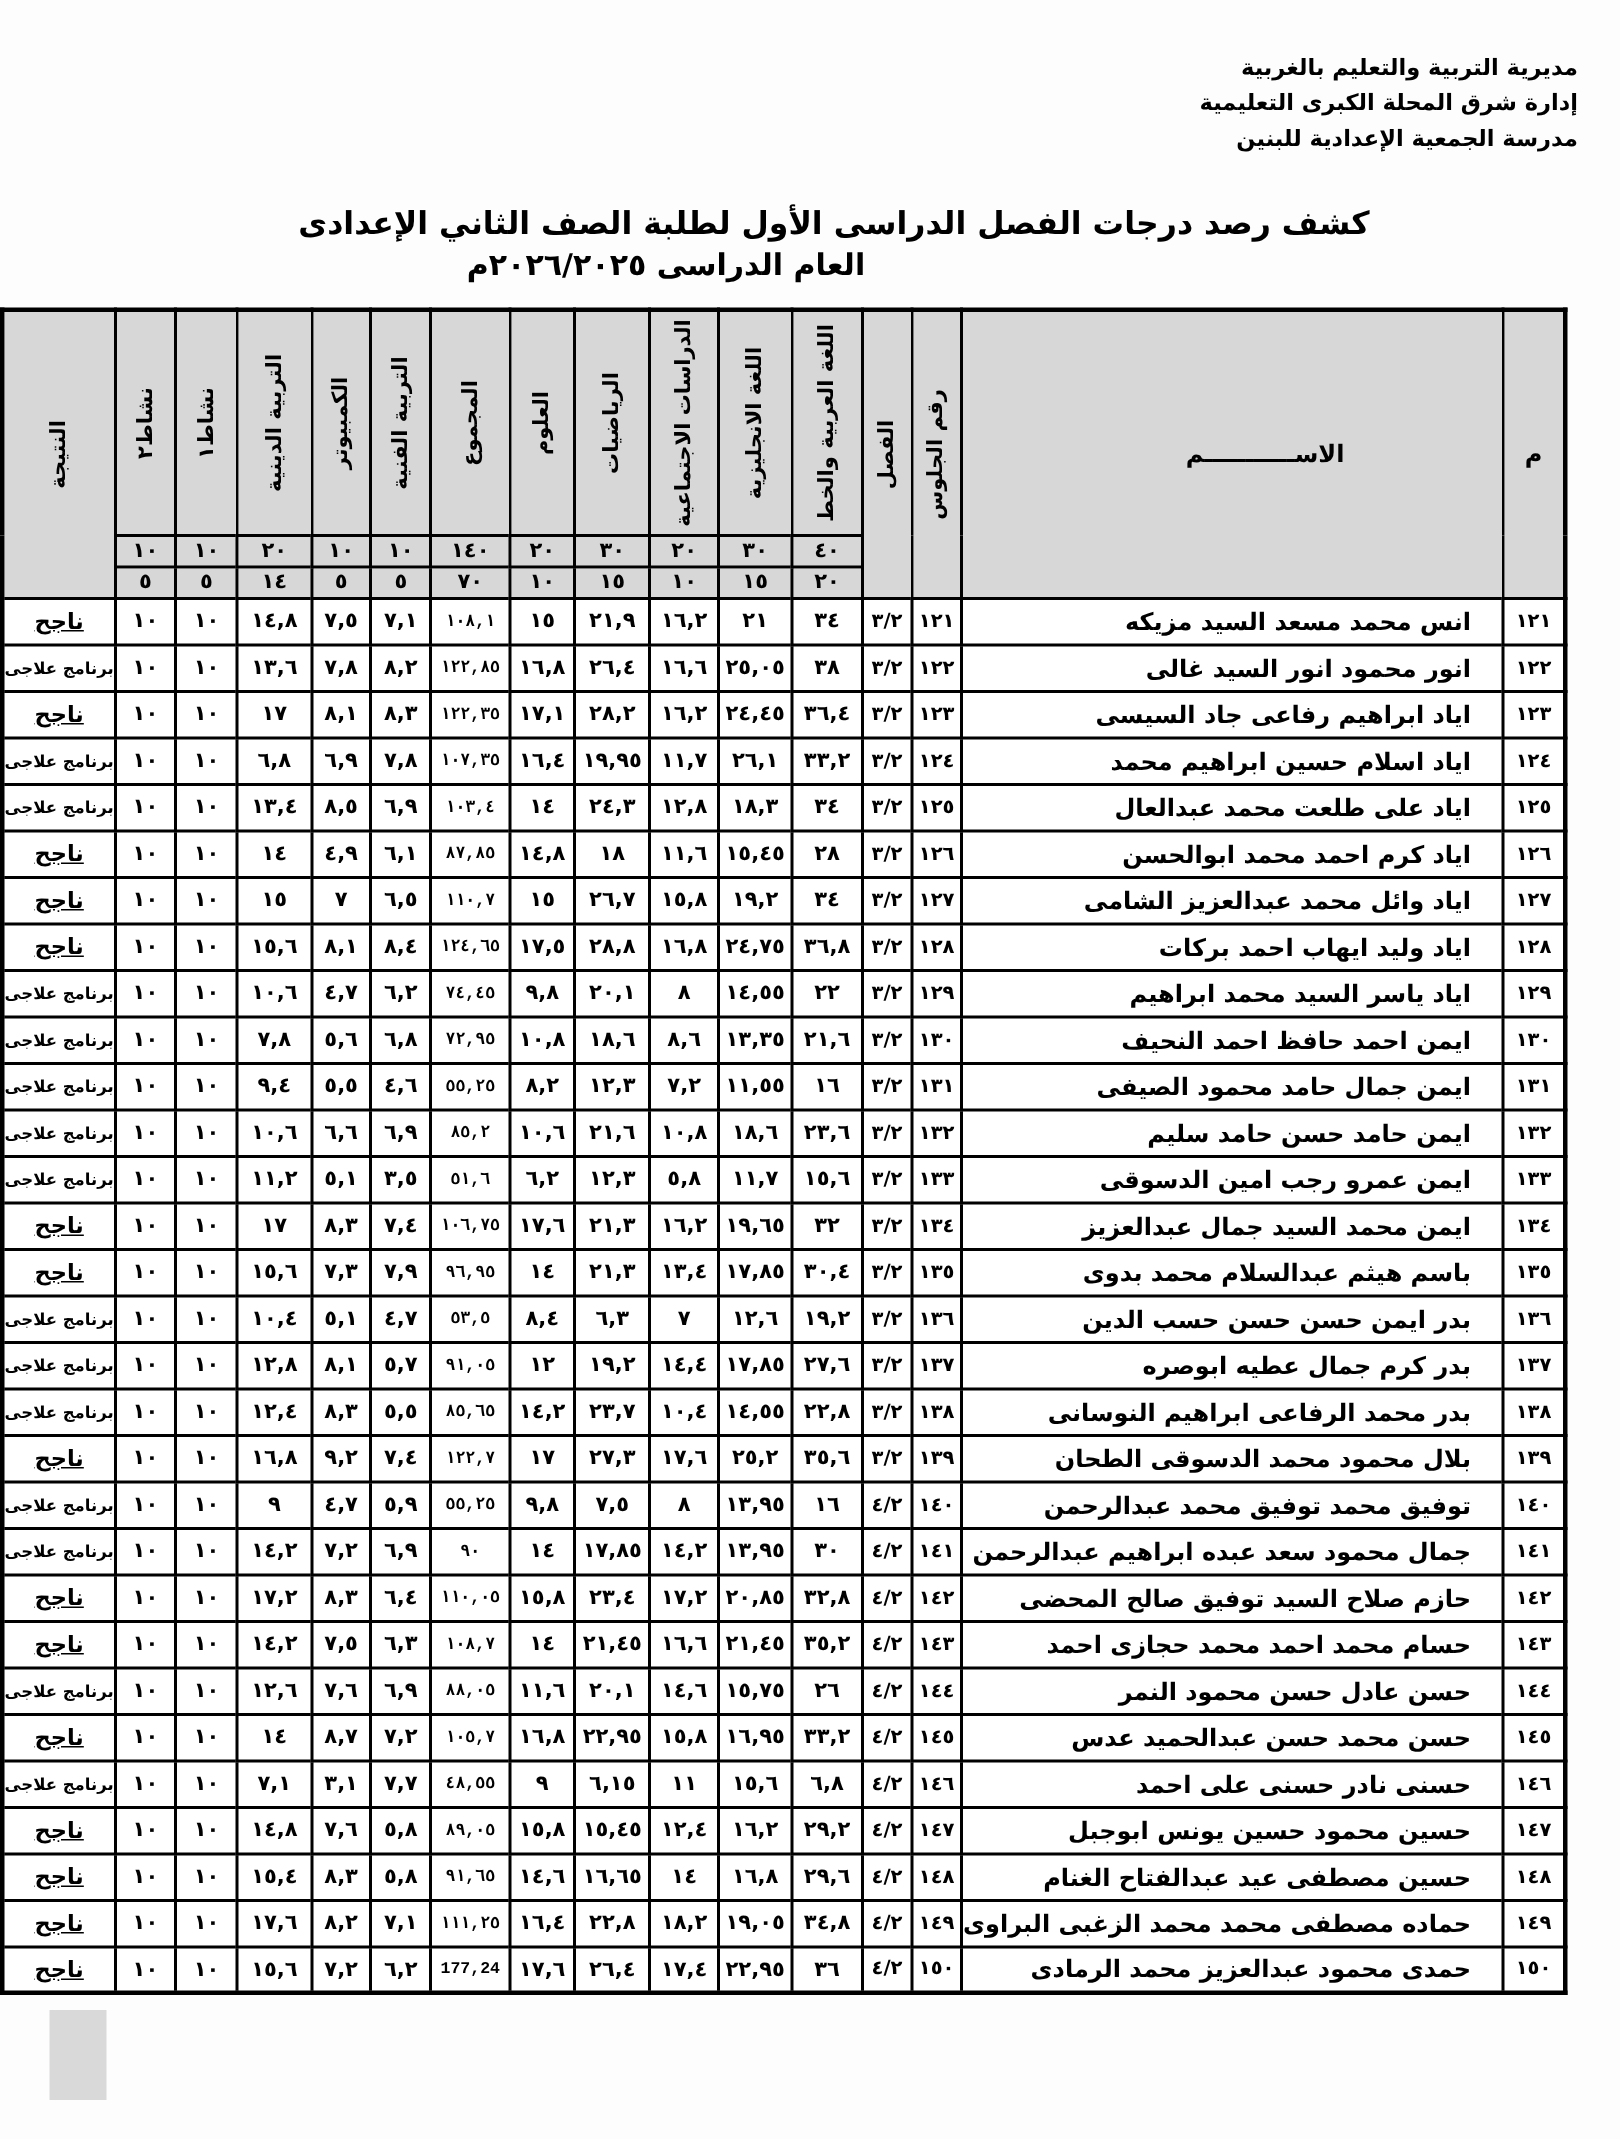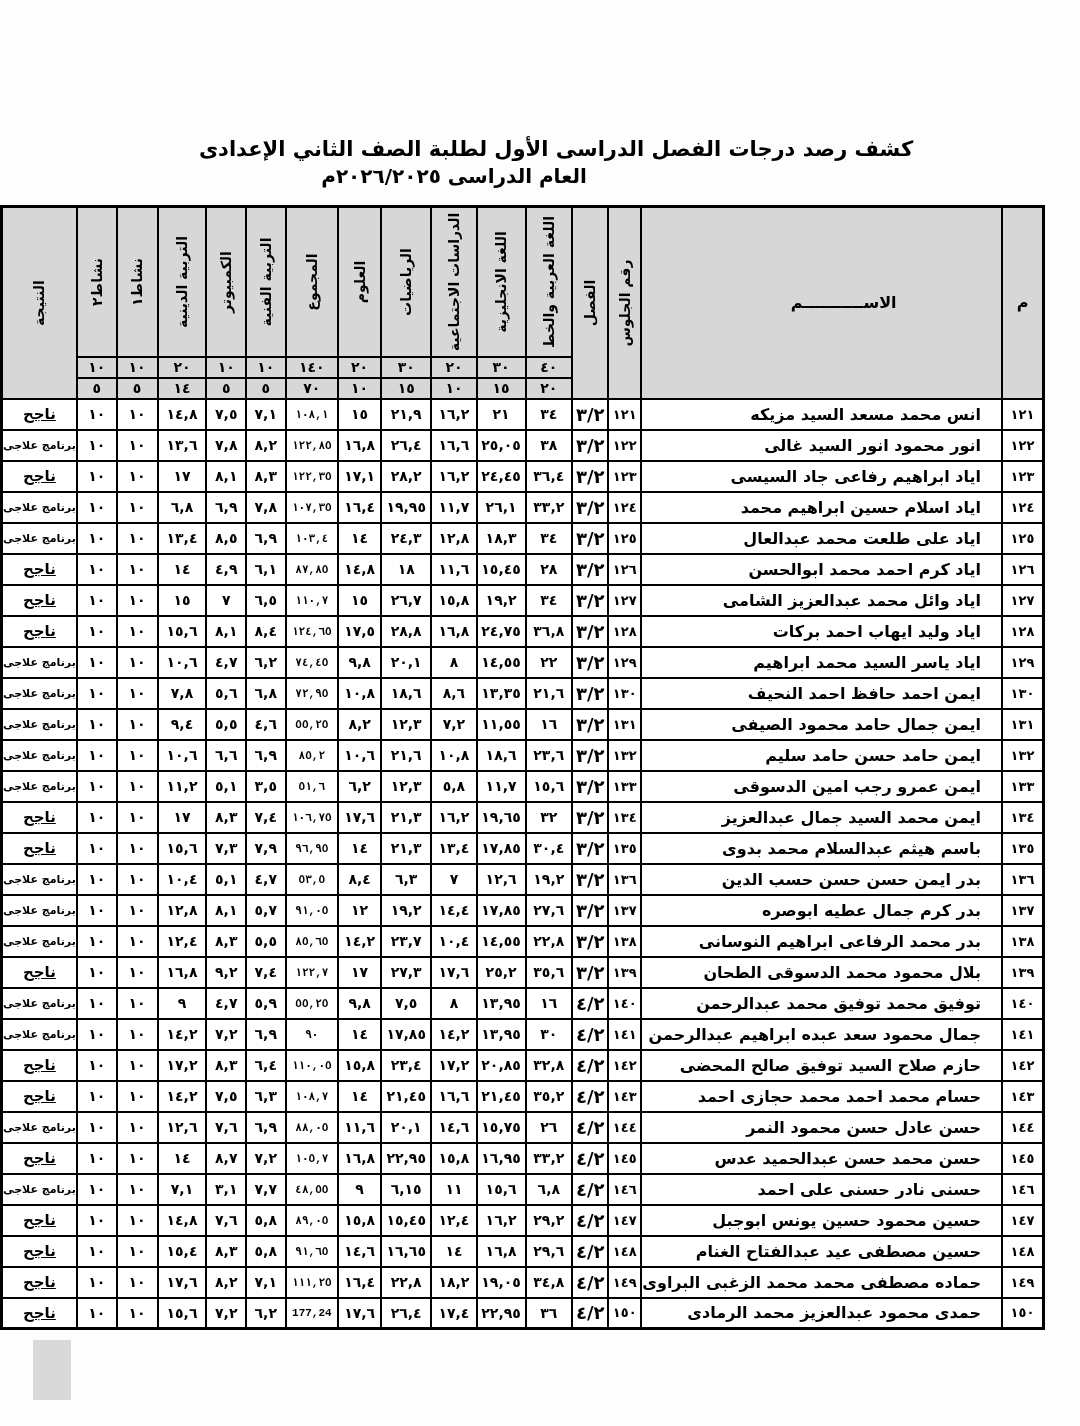--- a/index.html
+++ b/index.html
@@ -10,21 +10,21 @@
     font-family: "DejaVu Sans", sans-serif;
     font-weight: bold;
     color: #000;
     direction: rtl;
   }
   .page { position: relative; width: 1080px; height: 1426px; background: #fdfdfd; overflow: hidden; }
 
   .org { position: absolute; top: 34px; right: 28px; text-align: right; font-size: 15px; line-height: 1.55; }
 
   .title1 { position: absolute; top: 121px; left: 0; width: 1080px; text-align: center; font-size: 21px; margin: 16px; }
-  .title2 { position: absolute; top: 164px; left: 12px; width: 884px; text-align: center; font-size: 20px; margin: 0; }
+  .title2 { position: absolute; top: 164px; left: 2px; width: 884px; text-align: center; font-size: 20px; margin: 0; }
 
   table.grades {
     position: absolute; top: 205px; right: 35px;
     border-collapse: collapse; table-layout: fixed;
     background: #fff; border: 3px solid #000;
   }
   .grades th, .grades td {
     border: 2px solid #000; padding: 0;
     text-align: center; vertical-align: middle;
     overflow: hidden;
@@ -37,34 +37,39 @@
     transform: translate(-50%,-50%) rotate(-90deg);
     white-space: nowrap; font-size: 14px;
   }
   th.h-serial { font-size: 16px; }
   th.h-name { font-size: 16px; letter-spacing: 1px; padding-left: 44px; }
 
   tbody td { height: 31px; font-size: 14px; background: #fff; }
   td.serial-cell { font-size: 13px; letter-spacing: 3px; }
   td.name-cell { text-align: right; padding-right: 20px; font-size: 16px; white-space: nowrap; }
   td.seat-cell { font-size: 13px; letter-spacing: 4px; }
-  td.class-cell { font-size: 18px; letter-spacing: 1px; }
+  td.class-cell { font-size: 13px; letter-spacing: 1px; }
   td.total-cell { font-size: 11px; font-family: Liberation Mono, monospace; }
   td.result-pass { font-size: 15px; text-decoration: underline; }
   td.result-remedial { font-size: 11px; white-space: nowrap; }
 
   .scan-shadow {
     position: absolute; left: 33px; top: 1340px; width: 38px; height: 60px;
     background: rgba(150,150,150,0.35); pointer-events: none;
   }
 </style>
 </head>
 <body>
 
 <div class="page">
+  <div class="org">
+    <div>مديرية التربية والتعليم بالغربية</div>
+    <div>إدارة شرق المحلة الكبرى التعليمية</div>
+    <div>مدرسة الجمعية الإعدادية للبنين</div>
+  </div>
 
   <h1 class="title1">كشف رصد درجات  الفصل الدراسى الأول لطلبة الصف الثاني الإعدادى</h1>
   <h2 class="title2">العام الدراسى ٢٠٢٦/٢٠٢٥م</h2>
 
   <table class="grades">
     <colgroup>
       <col style="width:52px">
         <col style="width:212px">
         <col style="width:38px">
         <col style="width:40px">

